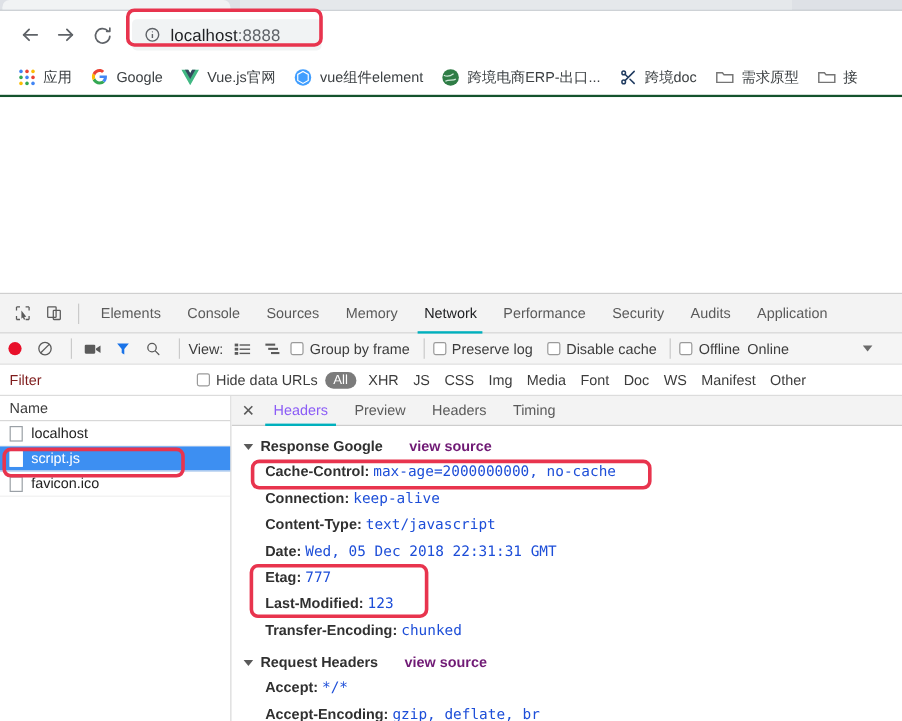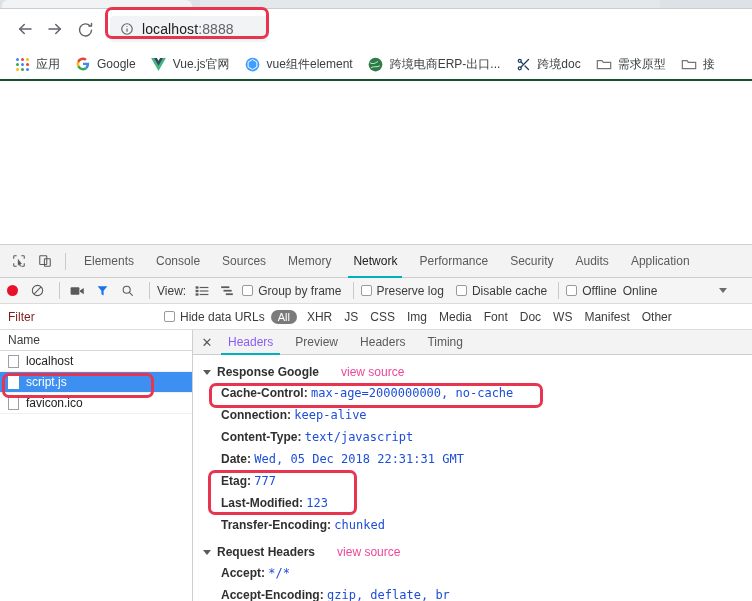--- a/index.html
+++ b/index.html
@@ -382,22 +382,22 @@
   }
   .tri-right {
     width: 0; height: 0;
     border-left: 4.5px solid transparent;
     border-right: 4.5px solid transparent;
     border-top: 5px solid #5a5a5a;
     margin-right: 6px;
     flex: 0 0 auto;
   }
   .view-source {
-    font-weight: normal;
-    color: #ec4899;
+    font-weight: bold;
+    color: #701a75;
     margin-left: 22px;
   }
   .hdr-line {
     padding: 3px 0 3px 28px;
     line-height: 16px;
     white-space: nowrap;
   }
   .hdr-name {
     font-weight: bold;
     color: #303030;

